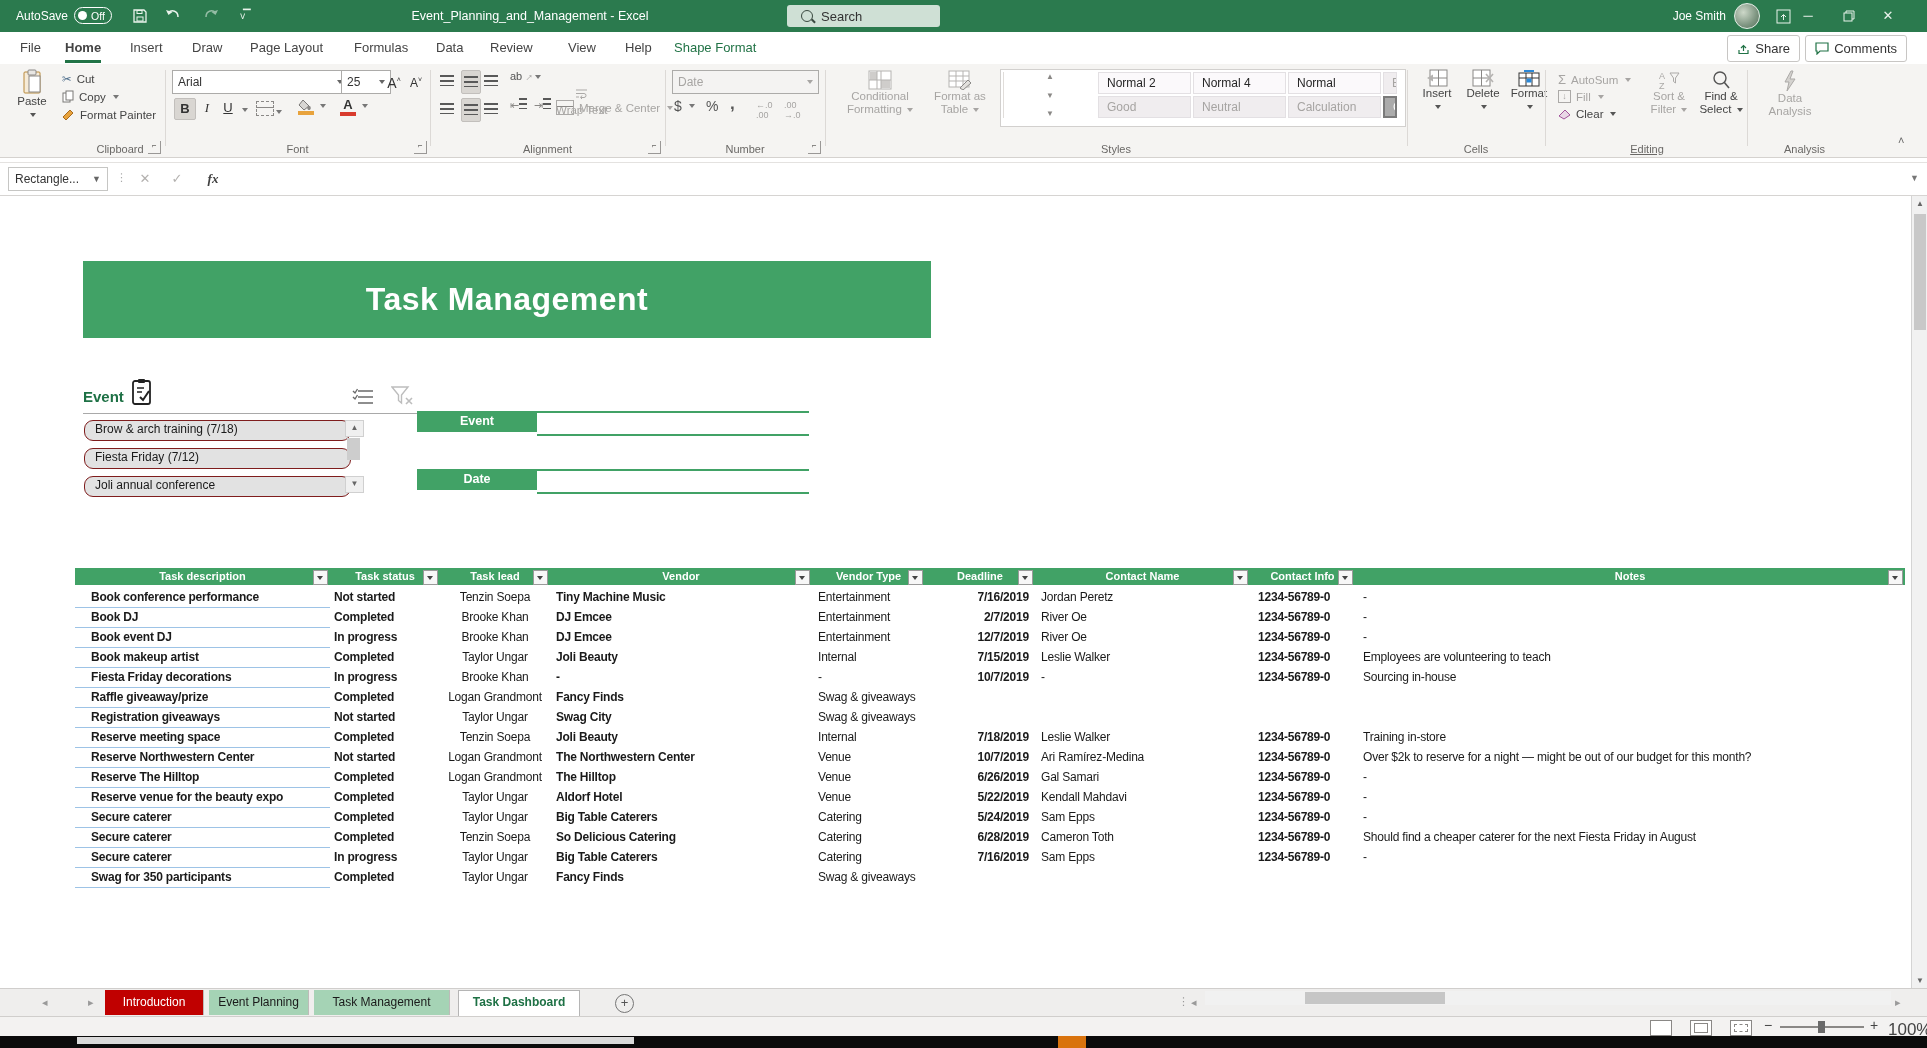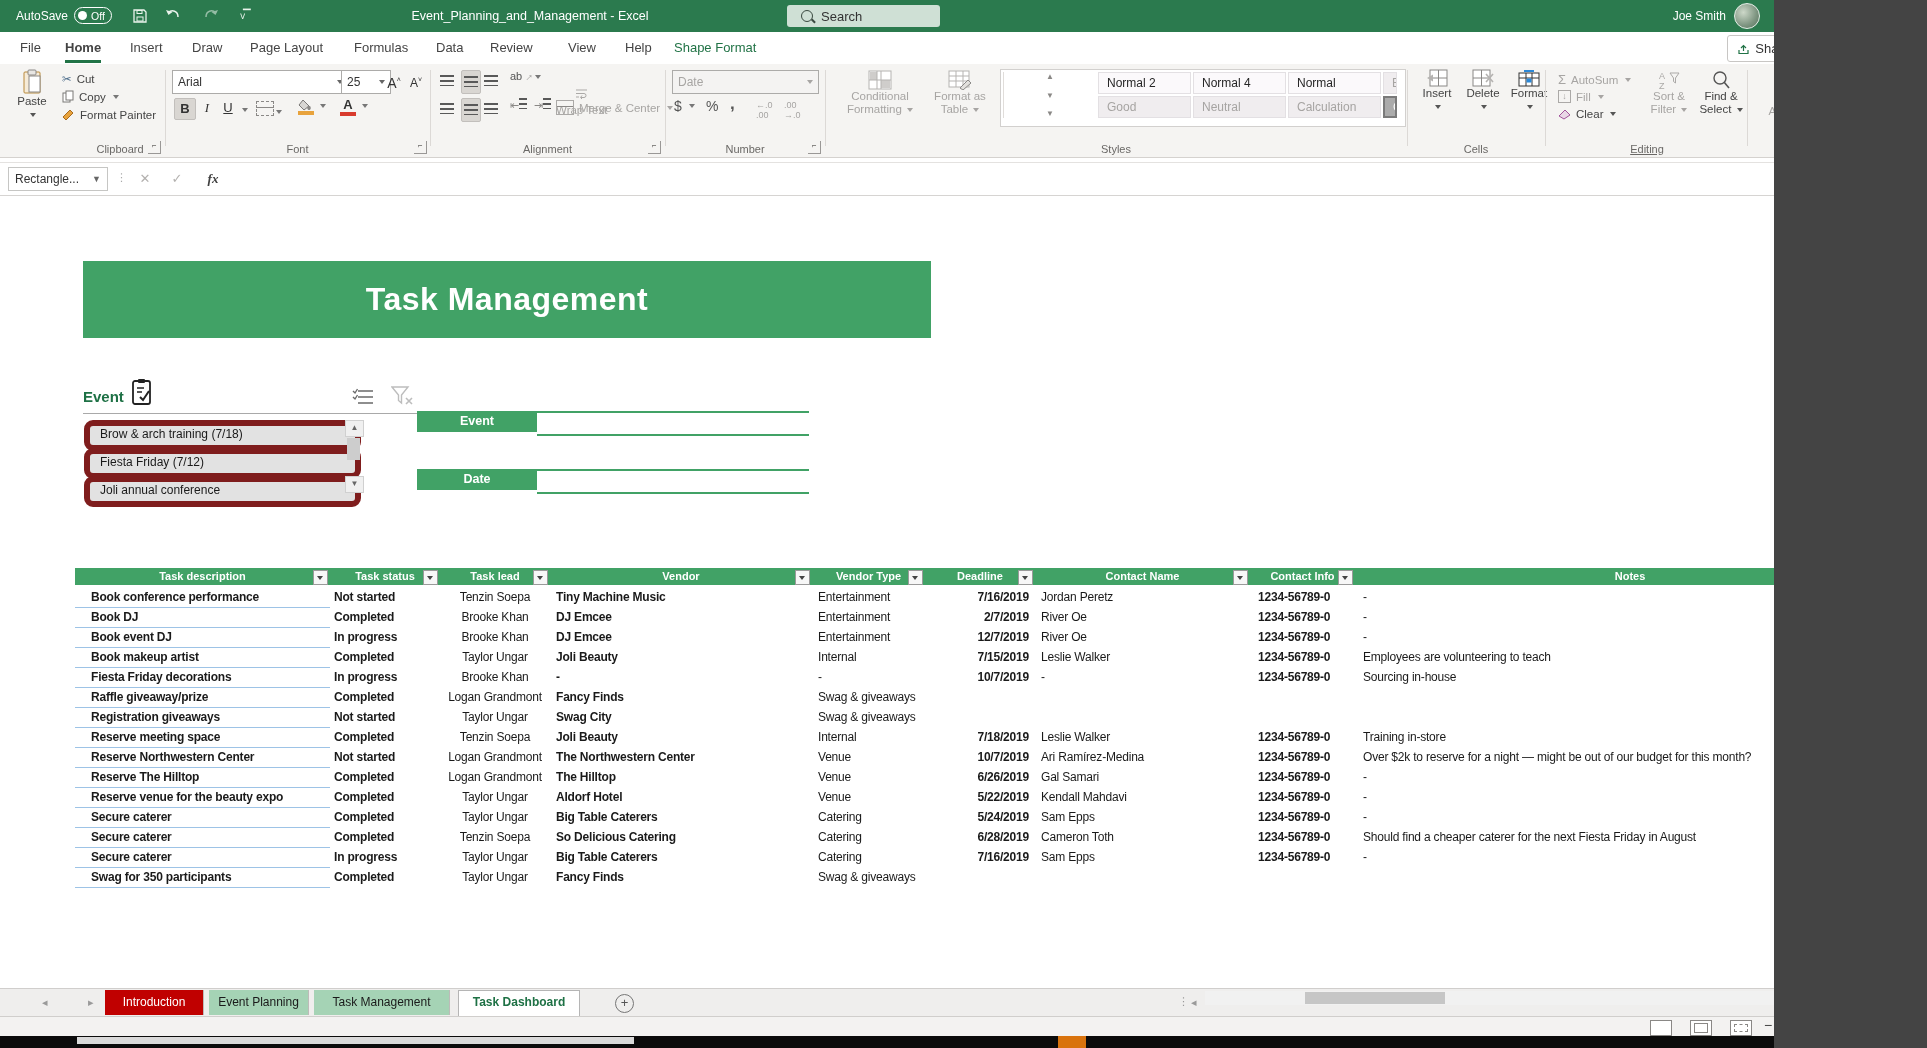--- a/index.html
+++ b/index.html
@@ -1,16 +1,16 @@
 <!DOCTYPE html>
 <html><head>
 <meta charset="utf-8">
 <style>
   html,body{margin:0;padding:0;background:#444;}
-  #app{position:relative;width:1774px;height:1048px;background:#fff;overflow:hidden;
+  #app{position:relative;width:1927px;height:1048px;background:#fff;overflow:hidden;
        font-family:"Liberation Sans",sans-serif;-webkit-font-smoothing:antialiased;}
   .abs{position:absolute;box-sizing:border-box;}
   
   #titlebar{left:0;top:0;width:1927px;height:32px;background:#2B7A4E;color:#fff;}
   #autosave{left:16px;top:7px;font-size:12px;color:#fff;display:flex;align-items:center;gap:6px;}
   .pill{display:inline-flex;align-items:center;gap:4px;border:1px solid #fff;border-radius:9px;height:15px;padding:0 6px 0 3px;font-size:10.5px;}
   .pill .dot{width:9px;height:9px;border-radius:50%;background:#fff;}
   .tb-ic{color:#eaf3ec;font-size:14px;line-height:32px;}
   #win-title{left:400px;top:0;width:260px;height:32px;line-height:32px;font-size:12.5px;color:#fff;text-align:center;white-space:nowrap;}
   #search-pill{left:787px;top:5px;width:153px;height:22px;background:#CFE0D5;border-radius:3px;color:#333;
@@ -53,21 +53,21 @@
   
   #fbar{left:0;top:162px;width:1927px;height:34px;background:#fff;border-bottom:1px solid #D6D4D2;border-top:1px solid #E4E2E0;}
   #namebox{left:8px;top:4px;width:100px;height:24px;border:1px solid #C6C6C4;background:#fff;display:flex;align-items:center;justify-content:space-between;padding:0 6px;font-size:12px;color:#333;}
   .fbtn{top:4px;height:24px;line-height:24px;font-size:13px;color:#B3B1AF;text-align:center;width:26px;}
   #fxlab{color:#555;font-family:"Liberation Serif",serif;font-style:italic;font-weight:bold;}
   
   #sheet{left:0;top:196px;width:1911px;height:792px;background:#fff;overflow:hidden;}
   #banner{left:83px;top:65px;width:848px;height:77px;background:#41A266;color:#fff;font-size:32px;font-weight:bold;display:flex;align-items:center;justify-content:center;letter-spacing:.5px;}
   #slicer-head{left:83px;top:186px;width:364px;height:32px;border-bottom:1px solid #A9A9A9;}
   #slicer-title{position:absolute;left:0;top:6px;font-size:15px;font-weight:bold;color:#1E7145;}
-  .slitem{position:absolute;left:1px;width:255px;height:19px;background:#E2E2E2;border:6px solid #7f1d1d;border-radius:9px;font-size:12px;color:#1a1a1a;line-height:17px;padding-left:10px;}
+  .slitem{position:absolute;left:1px;width:255px;height:19px;background:#E2E2E2;border:1px solid #7f1d1d;border-radius:9px;font-size:12px;color:#1a1a1a;line-height:17px;padding-left:10px;}
   #sl-scroll{left:345px;width:17px;top:224px;height:73px;}
   .sarr{position:absolute;left:0;width:17px;height:15px;background:#F0F0F0;border:1px solid #D0D0D0;color:#666;font-size:8px;text-align:center;line-height:13px;}
   #sl-thumb{position:absolute;left:2px;top:18px;width:13px;height:22px;background:#CDCDCD;}
   .fld-label{position:absolute;left:417px;width:120px;height:21px;background:#41A266;color:#fff;font-weight:bold;font-size:12.5px;text-align:center;line-height:21px;}
   .fld-value{position:absolute;left:537px;width:272px;height:21px;background:#fff;border-top:2px solid #41A266;border-bottom:2px solid #41A266;}
   
   #thead{left:75px;top:372px;width:1830px;height:17px;background:#41A266;white-space:nowrap;font-size:0;}
   .hcell{position:relative;display:inline-block;height:17px;line-height:17px;color:#fff;font-weight:bold;font-size:11px;text-align:center;vertical-align:top;box-sizing:border-box;}
   .fbox{position:absolute;right:2px;top:2px;width:13px;height:13px;background:#F7F7F7;border:1px solid #9a9a9a;line-height:11px;}
   .fbox::after{content:"";position:absolute;left:3px;top:5px;border-left:3px solid transparent;border-right:3px solid transparent;border-top:4px solid #444;}

